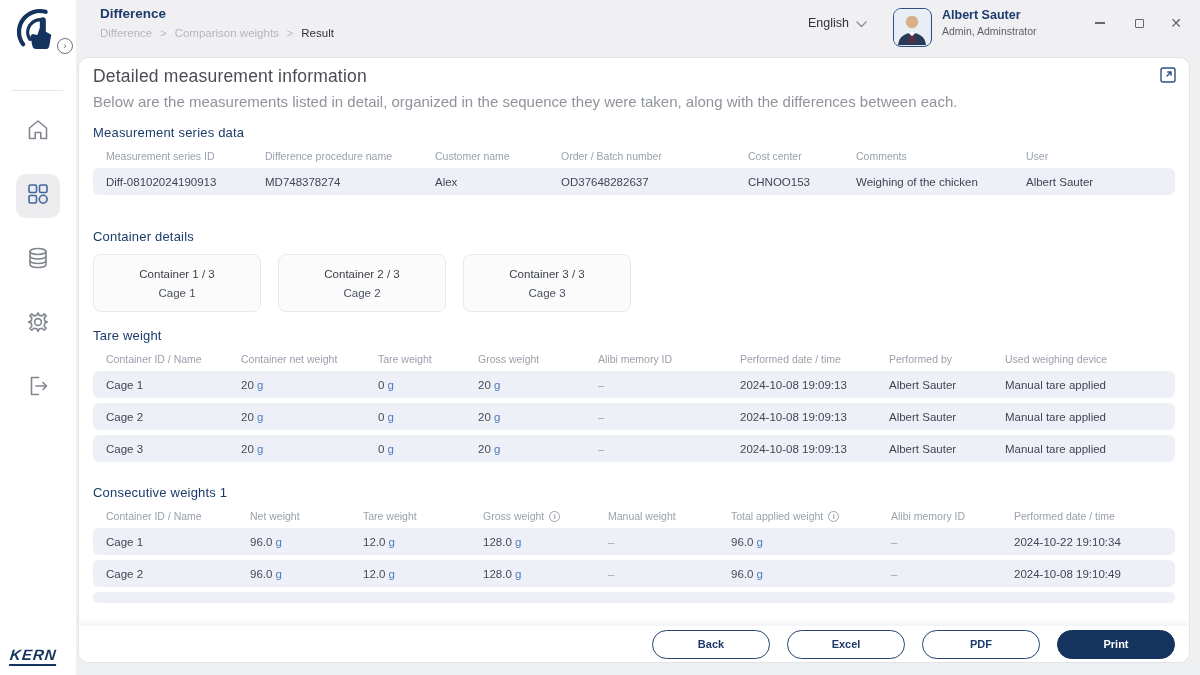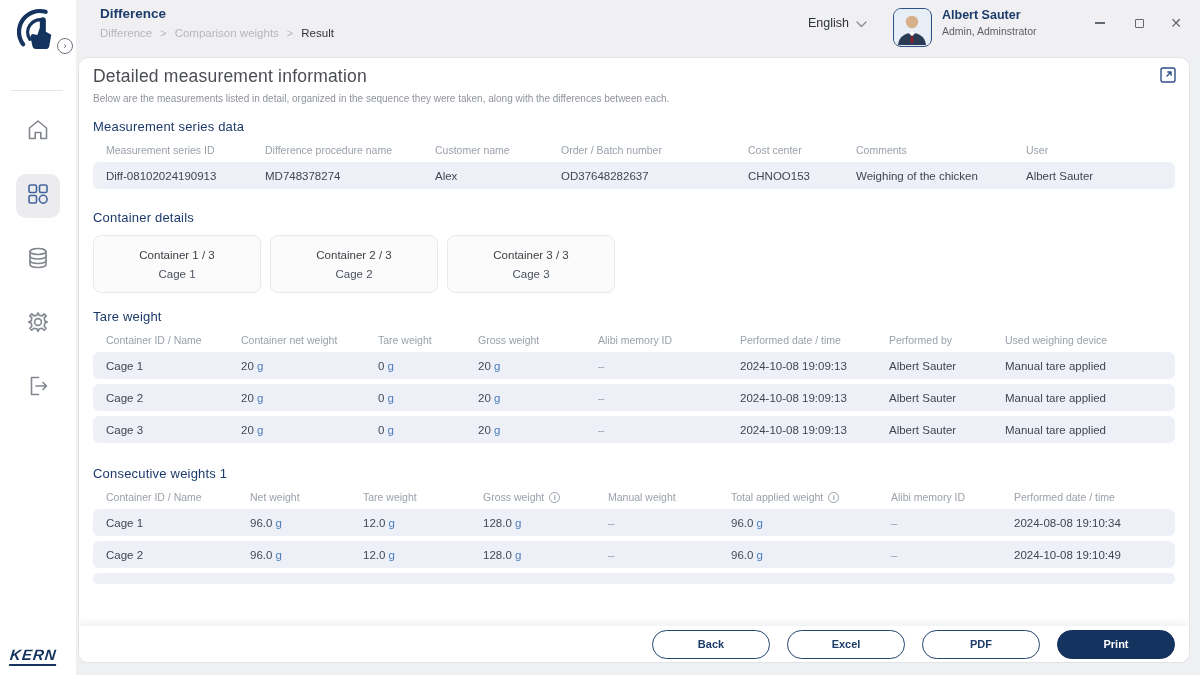--- a/index.html
+++ b/index.html
@@ -34,40 +34,40 @@
   .winctl.min{left:1007px}.winctl.max{left:1046px}.winctl.close{left:1083px}
   .winctl .bar{width:10px;height:1.5px;background:#63686f}
   .winctl .box{width:9px;height:9px;border:1.4px solid #63686f;border-radius:1px}
   .winctl.close{font-size:14px}
 
   
   .card{position:absolute;left:78px;top:57px;width:1112px;height:606px;background:#fff;border:1px solid #e3e4e8;border-radius:10px;overflow:hidden;z-index:3}
   .card-body{position:absolute;left:0;top:0;right:0;bottom:36px;padding:6px 14px;overflow:hidden}
   .expand-btn{position:absolute;right:12px;top:8px;width:18px;height:18px;cursor:pointer}
   .page-title{font-size:17.5px;color:#4b4d55;letter-spacing:.2px;margin-top:2px}
-  .page-sub{margin-top:6px;font-size:10px;color:#8f939b}
+  .page-sub{margin-top:6px;font-size:15px;color:#8f939b}
   .section-title{font-size:13px;font-weight:normal;color:#1c3b6a;letter-spacing:.2px}
-  .st-1{margin-top:15px}.st-2{margin-top:21px}.st-3{margin-top:16px}.st-4{margin-top:23px}
+  .st-1{margin-top:15px}.st-2{margin-top:34px}.st-3{margin-top:16px}.st-4{margin-top:23px}
 
   .thead{display:grid;padding-left:13px;margin-top:10px;font-size:10.5px;color:#9aa1ab}
   .thead .hcell{display:flex;align-items:center;gap:5px;padding-right:0;white-space:nowrap;overflow:hidden}
   .trow{display:grid;padding-left:13px;align-items:center;height:27px;background:#edf1f7;border-radius:6px;margin-top:6px;font-size:11.5px;color:#3f4553}
   .trow + .trow{margin-top:5px}
   .trow .cell{padding-right:12px;white-space:nowrap;overflow:hidden}
   .wunit{color:#4e7cc0}
   .wnum{color:#434a57}
   .dash{color:#9aa1ab}
   .grid-t1{grid-template-columns:159px 170px 126px 187px 108px 170px 1fr}
   .grid-t2{grid-template-columns:135px 137px 100px 120px 142px 149px 116px 1fr}
   .grid-t3{grid-template-columns:144px 113px 120px 125px 123px 160px 123px 1fr}
   .partial-row{height:11px;background:#edf1f7;border-radius:6px;margin-top:5px}
 
   .info-ic{display:inline-flex;align-items:center;justify-content:center;width:11px;height:11px;border:1px solid #9aa1ab;border-radius:50%;font-size:7.5px;color:#9aa1ab;font-weight:bold}
 
-  .cards-row{display:flex;gap:9px;margin-top:10px}
+  .cards-row{display:flex;gap:17px;margin-top:10px}
   .cont-card{width:168px;height:58px;background:#fbfbfc;border:1px solid #e8e9ec;border-radius:8px;display:flex;flex-direction:column;align-items:center;justify-content:center;gap:7px}
   .cont-card .c-label{font-size:11.5px;color:#3c4148}
   .cont-card .c-name{font-size:11.5px;color:#4a5160}
 
   
   .card-footer{position:absolute;left:0;bottom:0;width:100%;height:36px;background:#fff;box-shadow:0 -3px 7px rgba(35,48,75,.07);display:flex;align-items:center;justify-content:flex-end;gap:17px;padding-right:14px}
   .btn{width:118px;height:29px;border-radius:15px;border:1.3px solid #24446f;background:#fff;color:#1c3b6a;font-size:11px;font-weight:600;font-family:"Liberation Sans",sans-serif;cursor:pointer}
   .btn.primary{background:#14335e;border-color:#14335e;color:#fff}
 </style>
 </head>
@@ -281,21 +281,21 @@
           <span class="hcell">Performed date / time</span>
         </div>
         <div class="trow grid-t3">
           <span class="cell">Cage 1</span>
           <span class="cell"><span class="wnum">96.0</span><span class="wunit">&nbsp;g</span></span>
           <span class="cell"><span class="wnum">12.0</span><span class="wunit">&nbsp;g</span></span>
           <span class="cell"><span class="wnum">128.0</span><span class="wunit">&nbsp;g</span></span>
           <span class="cell"><span class="dash">–</span></span>
           <span class="cell"><span class="wnum">96.0</span><span class="wunit">&nbsp;g</span></span>
           <span class="cell"><span class="dash">–</span></span>
-          <span class="cell">2024-08-08 19:10:34</span>
+          <span class="cell">2024-10-22 19:10:34</span>
         </div>
         <div class="trow grid-t3">
           <span class="cell">Cage 2</span>
           <span class="cell"><span class="wnum">96.0</span><span class="wunit">&nbsp;g</span></span>
           <span class="cell"><span class="wnum">12.0</span><span class="wunit">&nbsp;g</span></span>
           <span class="cell"><span class="wnum">128.0</span><span class="wunit">&nbsp;g</span></span>
           <span class="cell"><span class="dash">–</span></span>
           <span class="cell"><span class="wnum">96.0</span><span class="wunit">&nbsp;g</span></span>
           <span class="cell"><span class="dash">–</span></span>
           <span class="cell">2024-10-08 19:10:49</span>

